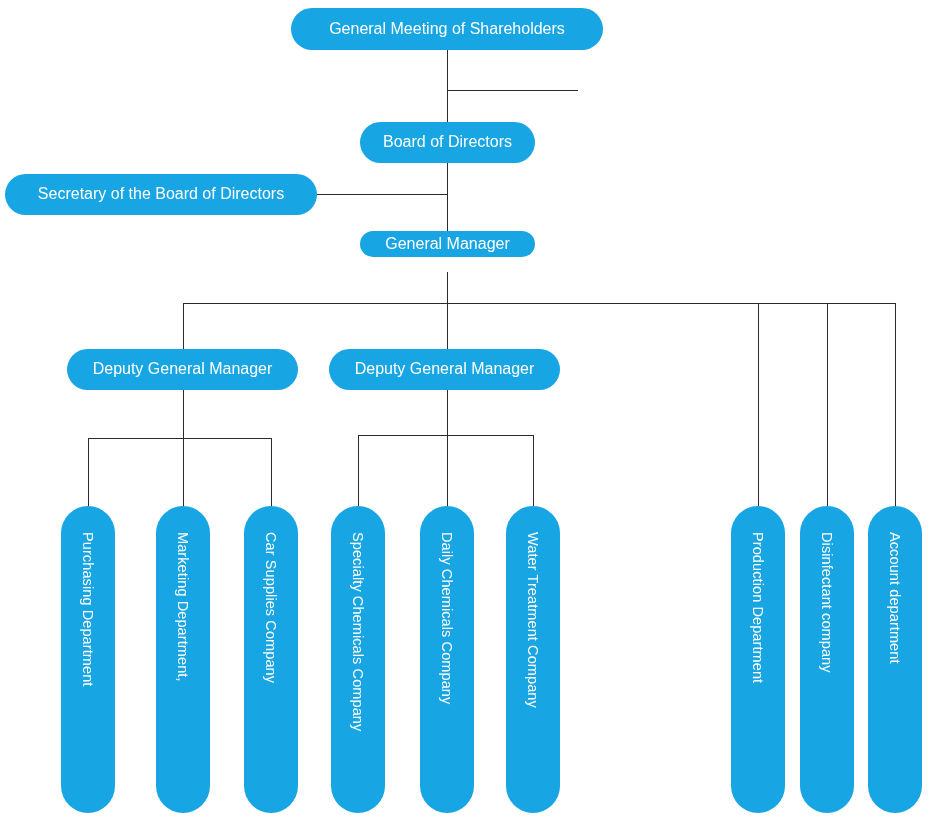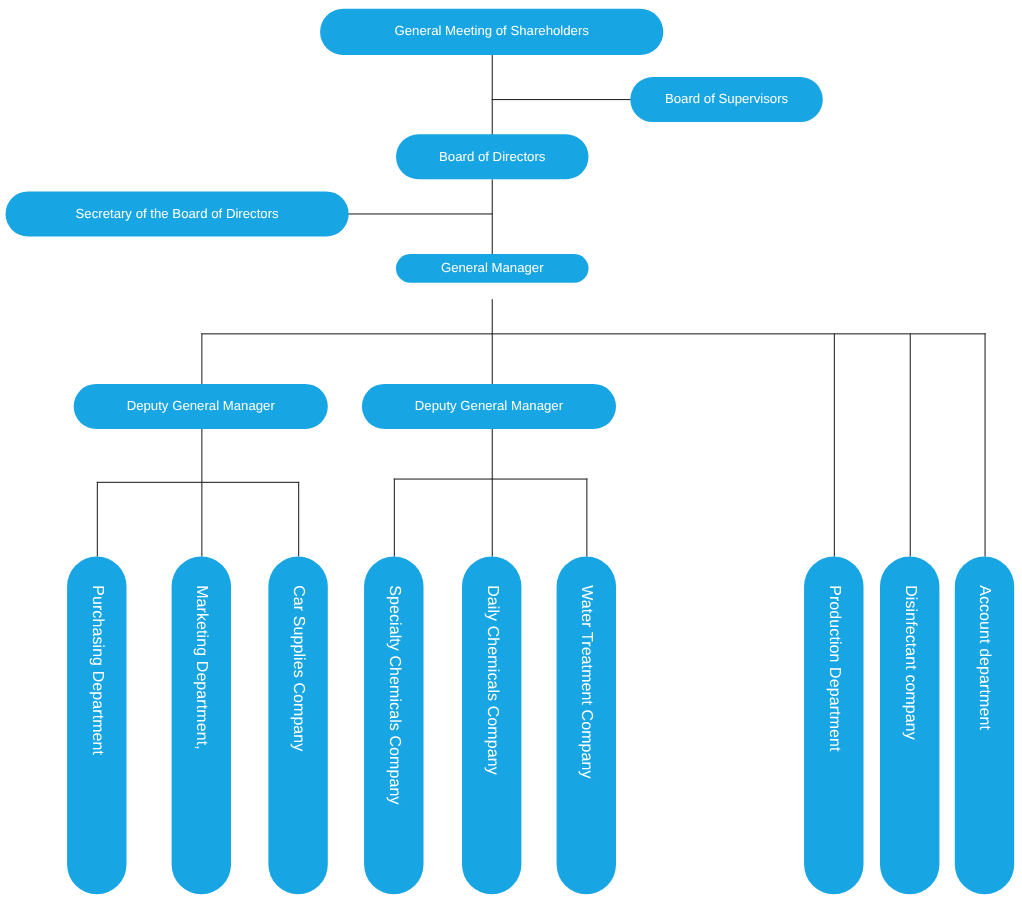--- a/index.html
+++ b/index.html
@@ -35,21 +35,21 @@
     color: #ffffff;
     border-radius: 999px;
     display: flex;
     align-items: center;
     justify-content: center;
     box-sizing: border-box;
     text-align: center;
     line-height: 1.15;
   }
   .node.horizontal {
-    font-size: 12px;
+    font-size: 16px;
     padding: 0 18px;
     white-space: nowrap;
   }
   .node.vertical {
     font-size: 14.5px;
     padding: 26px 0;
     align-items: flex-start;
     justify-content: center;
   }
   .node.vertical .vlabel {
@@ -92,23 +92,20 @@
   <div class="conn v" style="left:447px; top:389px; height:47px;"></div>
   <div class="conn h" style="left:358px; top:435px; width:176px;"></div>
   <div class="conn v" style="left:358px; top:435px; height:71px;"></div>
   <div class="conn v" style="left:447px; top:435px; height:71px;"></div>
   <div class="conn v" style="left:533px; top:435px; height:71px;"></div>
 
   <div class="node horizontal" style="left:291px; top:8px; width:312px; height:42px;">
     <span>General Meeting of Shareholders</span>
   </div>
 
-  <div class="node horizontal" style="left:573px; top:70px; width:175px; height:41px;">
-    <span>Board of Supervisors</span>
-  </div>
 
   <div class="node horizontal" style="left:360px; top:122px; width:175px; height:41px;">
     <span>Board of Directors</span>
   </div>
 
   <div class="node horizontal" style="left:5px; top:174px; width:312px; height:41px;">
     <span>Secretary of the Board of Directors</span>
   </div>
 
   <div class="node horizontal" style="left:360px; top:231px; width:175px; height:26px;">

